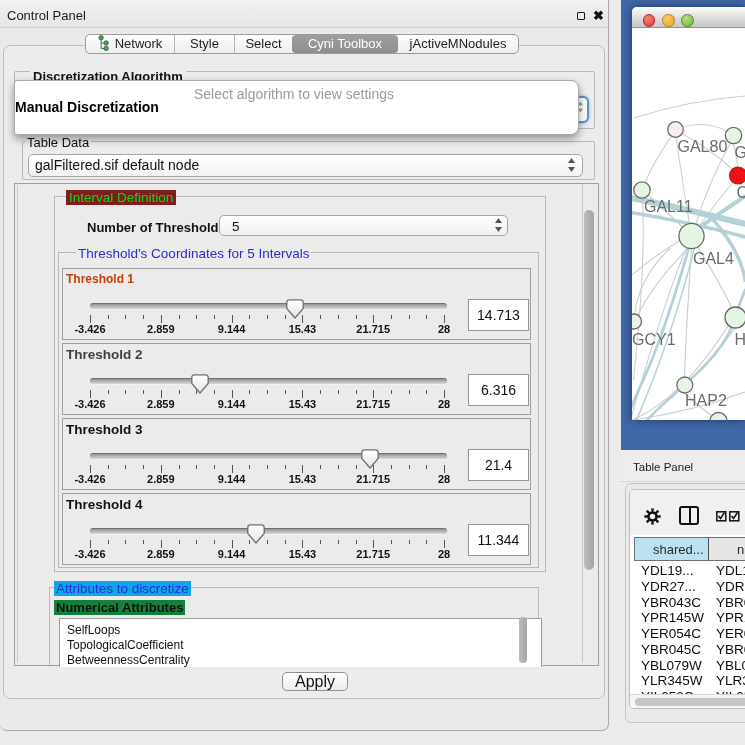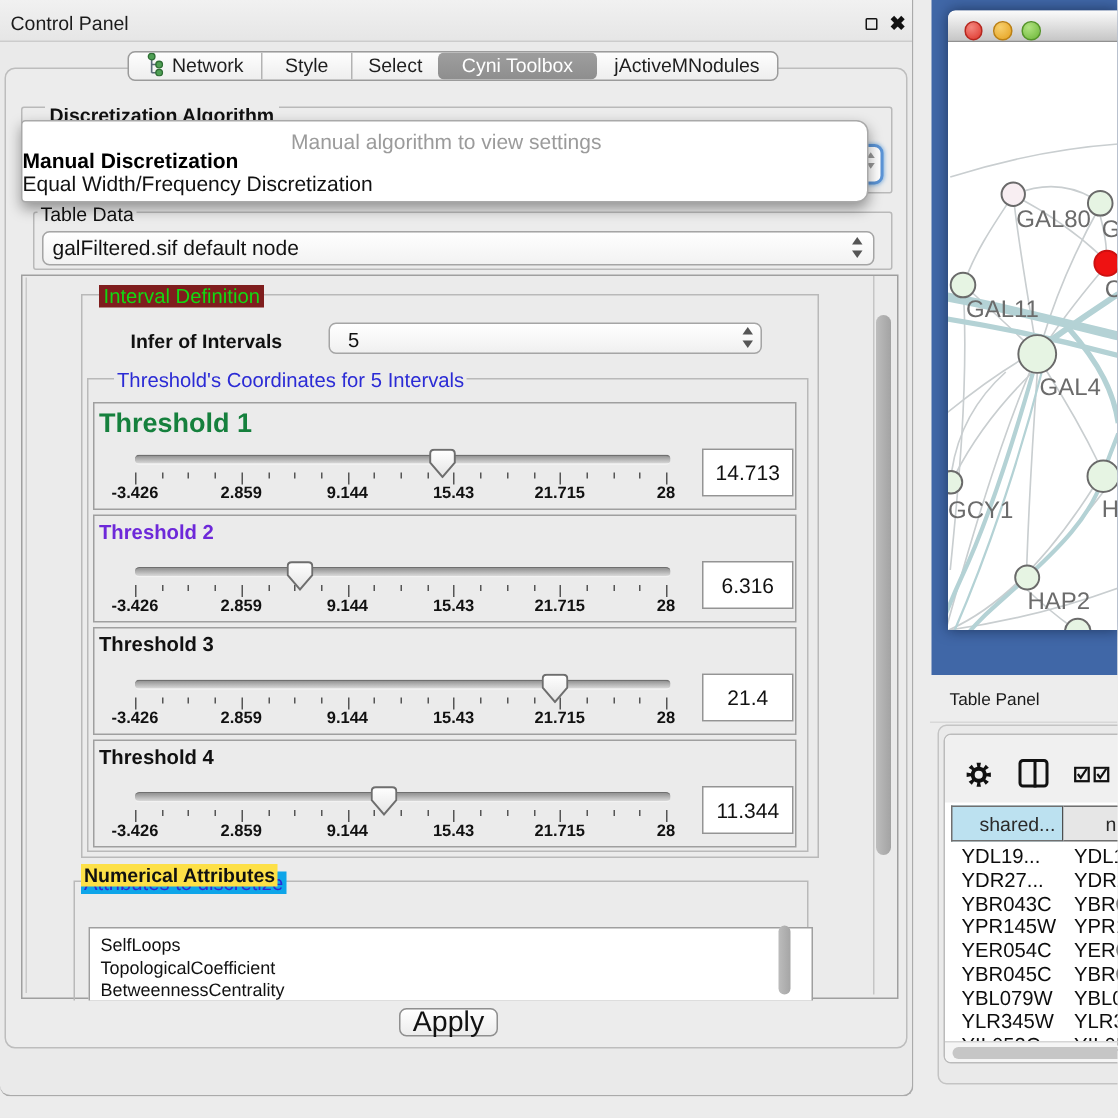--- a/index.html
+++ b/index.html
@@ -55,34 +55,34 @@
 
   <div class="abs" style="left:14px;top:183px;width:583px;height:481px;background:#ebebeb;border:1px solid #9f9f9f"></div>
   <div class="abs" style="left:17px;top:185px;width:1px;height:477px;background:#c9c9c9"></div>
 
   <div class="abs" style="left:582px;top:184px;width:14px;height:479px;background:#ebebeb;border-left:1px solid #c5c5c5"></div>
   <div class="abs" style="left:584px;top:210px;width:10px;height:360px;background:linear-gradient(90deg,#bdbdbd,#a3a3a3);border-radius:5px"></div>
 
   <div class="abs" style="left:54px;top:196px;width:490px;height:374px;border:1px solid #b9b9b9"></div>
   <div class="abs" style="left:66px;top:190px;font-size:13.5px;color:#12d812;background:#7f1d1d;padding:0 3px">Interval Definition</div>
 
-  <div class="abs b" style="left:87px;top:220px;font-size:13px;color:#111">Infer of Intervals</div>
+  <div class="abs b" style="left:87px;top:220px;font-size:13px;color:#111">Number of Threshold</div>
   <div class="abs" style="left:219px;top:215px;width:287px;height:19px;background:linear-gradient(#ffffff,#f0f0f0);border:1px solid #a5a5a5;border-radius:5px"></div>
   <div class="abs" style="left:232px;top:219px;font-size:13.5px;color:#111">5</div>
   <svg class="abs" style="left:494px;top:217px" width="9" height="16" viewBox="0 0 9 16">
       <path d="M4.5 1 L8 6 L1 6 Z" fill="#555"></path>
       <path d="M4.5 15 L8 10 L1 10 Z" fill="#555"></path>
     </svg>
 
   <div class="abs" style="left:58px;top:252px;width:479px;height:314px;border:1px solid #b9b9b9"></div>
   <div class="abs" style="left:76px;top:246px;font-size:13.5px;color:#2b2bd5;background:#ebebeb;padding:0 2px">Threshold's Coordinates for 5 Intervals</div>
 
   <div id="sliders">
       <div class="abs" style="left:62px;top:268px;width:467px;height:70px;border:1px solid #9f9f9f;background:#ebebeb"></div>
-      <div class="abs b" style="left:66px;top:272px;font-size:18px;color:#15803d">Threshold 1</div>
+      <div class="abs b" style="left:66px;top:272px;font-size:12px;color:#c2410c">Threshold 1</div>
       <div class="abs" style="left:90px;top:303px;width:357px;height:5px;border-radius:3px;background:linear-gradient(#949494,#d9d9d9);border-top:1px solid #6f6f6f;border-bottom:1px solid #f2f2f2"></div>
       <div class="abs" style="left:90.0px;top:315px;width:1px;height:8px;background:#555"></div>
       <div class="abs" style="left:107.7px;top:315px;width:1px;height:4px;background:#555"></div>
       <div class="abs" style="left:125.4px;top:315px;width:1px;height:4px;background:#555"></div>
       <div class="abs" style="left:143.1px;top:315px;width:1px;height:4px;background:#555"></div>
       <div class="abs" style="left:160.8px;top:315px;width:1px;height:8px;background:#555"></div>
       <div class="abs" style="left:178.5px;top:315px;width:1px;height:4px;background:#555"></div>
       <div class="abs" style="left:196.2px;top:315px;width:1px;height:4px;background:#555"></div>
       <div class="abs" style="left:213.9px;top:315px;width:1px;height:4px;background:#555"></div>
       <div class="abs" style="left:231.6px;top:315px;width:1px;height:8px;background:#555"></div>
@@ -108,21 +108,21 @@
         <path d="M3.5 0.8 L14.5 0.8 Q17.2 0.8 17.2 3.5 L17.2 9.5 L9 19 L0.8 9.5 L0.8 3.5 Q0.8 0.8 3.5 0.8 Z" fill="url(#tg0)" stroke="#6e6e6e" stroke-width="1.3"></path>
         <defs>
           <linearGradient id="tg0" x1="0" y1="0" x2="0" y2="1">
             <stop offset="0" stop-color="#ffffff"></stop>
             <stop offset="1" stop-color="#e4e4e4"></stop>
           </linearGradient>
         </defs>
       </svg>
       <div class="abs" style="left:468px;top:299px;width:59px;height:30px;background:#fff;border:1px solid #949494;display:flex;align-items:center;justify-content:center;font-size:14px;color:#111">14.713</div>
       <div class="abs" style="left:62px;top:343px;width:467px;height:70px;border:1px solid #9f9f9f;background:#ebebeb"></div>
-      <div class="abs b" style="left:66px;top:347px;font-size:13.5px;color:#6d28d9">Threshold 2</div>
+      <div class="abs b" style="left:66px;top:347px;font-size:13.5px;color:#404040">Threshold 2</div>
       <div class="abs" style="left:90px;top:378px;width:357px;height:5px;border-radius:3px;background:linear-gradient(#949494,#d9d9d9);border-top:1px solid #6f6f6f;border-bottom:1px solid #f2f2f2"></div>
       <div class="abs" style="left:90.0px;top:390px;width:1px;height:8px;background:#555"></div>
       <div class="abs" style="left:107.7px;top:390px;width:1px;height:4px;background:#555"></div>
       <div class="abs" style="left:125.4px;top:390px;width:1px;height:4px;background:#555"></div>
       <div class="abs" style="left:143.1px;top:390px;width:1px;height:4px;background:#555"></div>
       <div class="abs" style="left:160.8px;top:390px;width:1px;height:8px;background:#555"></div>
       <div class="abs" style="left:178.5px;top:390px;width:1px;height:4px;background:#555"></div>
       <div class="abs" style="left:196.2px;top:390px;width:1px;height:4px;background:#555"></div>
       <div class="abs" style="left:213.9px;top:390px;width:1px;height:4px;background:#555"></div>
       <div class="abs" style="left:231.6px;top:390px;width:1px;height:8px;background:#555"></div>
@@ -231,34 +231,33 @@
             <stop offset="0" stop-color="#ffffff"></stop>
             <stop offset="1" stop-color="#e4e4e4"></stop>
           </linearGradient>
         </defs>
       </svg>
       <div class="abs" style="left:468px;top:524px;width:59px;height:30px;background:#fff;border:1px solid #949494;display:flex;align-items:center;justify-content:center;font-size:14px;color:#111">11.344</div>
     </div>
 
   <div class="abs" style="left:49px;top:587px;width:488px;height:100px;border:1px solid #b9b9b9"></div>
   <div class="abs" style="left:54px;top:581px;font-size:13.5px;color:#2b2bd5;background:#0ea5e9;padding:0 2px">Attributes to discretize</div>
-  <div class="abs b" style="left:54px;top:576px;font-size:13px;color:#111;background:#fde047;padding:0 2px">Numerical Attributes</div>
+  <div class="abs b" style="left:54px;top:600px;font-size:13px;color:#111;background:#15803d;padding:0 2px">Numerical Attributes</div>
   <div class="abs" style="left:59px;top:618px;width:481px;height:48px;background:#fff;border:1px solid #9f9f9f"></div>
   <div class="abs" style="left:67px;top:623px;font-size:12px;color:#111;line-height:14.75px">SelfLoops<br>TopologicalCoefficient<br>BetweennessCentrality<br>ClosenessCentrality</div>
   <div class="abs" style="left:519px;top:617px;width:8px;height:46px;background:linear-gradient(90deg,#bcbcbc,#a5a5a5);border-radius:4px"></div>
 
   <div class="abs" style="left:15px;top:667px;width:581px;height:30px;background:#ececec"></div>
 
-  <div class="abs" style="left:266px;top:672px;width:64px;height:17px;background:linear-gradient(#ffffff,#ececec);border:1px solid #8f8f8f;border-radius:5px;display:flex;align-items:center;justify-content:center;font-size:19px;color:#111">Apply</div>
+  <div class="abs" style="left:282px;top:672px;width:64px;height:17px;background:linear-gradient(#ffffff,#ececec);border:1px solid #8f8f8f;border-radius:5px;display:flex;align-items:center;justify-content:center;font-size:16px;color:#111">Apply</div>
 
 
   <div class="abs" style="left:14px;top:80px;width:563px;height:53px;background:#fff;border:1px solid #a9a9a9;border-radius:3px 8px 8px 3px;box-shadow:0 4px 9px rgba(0,0,0,0.38);z-index:10"></div>
-  <div class="abs" style="left:194px;top:86px;font-size:14px;color:#9b9b9b;z-index:11">Manual algorithm to view settings</div>
+  <div class="abs" style="left:194px;top:86px;font-size:14px;color:#9b9b9b;z-index:11">Select algorithm to view settings</div>
   <div class="abs b" style="left:15px;top:99px;font-size:14px;color:#000;z-index:11">Manual Discretization</div>
-  <div class="abs" style="left:15px;top:114px;font-size:14px;color:#111;z-index:11">Equal Width/Frequency Discretization</div>
 </div>
 
 <div class="abs" style="left:621px;top:0;width:124px;height:450px;background:#4067a7"></div>
 
 <div class="abs" style="left:631.5px;top:7px;width:113.5px;height:413px;background:#fff;border-radius:5px 0 0 0;overflow:hidden;box-shadow:0 0 9px rgba(8,22,48,0.6)">
   <div class="abs" style="left:0;top:0;width:113.5px;height:20px;background:linear-gradient(#fbfbfb,#c6c6c6);border-bottom:1px solid #919191"></div>
   <div class="abs" style="left:11px;top:7px;width:10.5px;height:10.5px;border-radius:50%;background:radial-gradient(circle at 35% 30%,#f4877f,#dd352b);border:0.5px solid #b5271f"></div>
   <div class="abs" style="left:30.5px;top:7px;width:10.5px;height:10.5px;border-radius:50%;background:radial-gradient(circle at 35% 30%,#f7cf6d,#e5a11f);border:0.5px solid #bb8015"></div>
   <div class="abs" style="left:49.5px;top:7px;width:10.5px;height:10.5px;border-radius:50%;background:radial-gradient(circle at 35% 30%,#b1e381,#6cb637);border:0.5px solid #55942a"></div>
   <svg class="abs" style="left:0;top:21px" width="113.5" height="392" viewBox="631.5 28 113.5 392" id="net">

